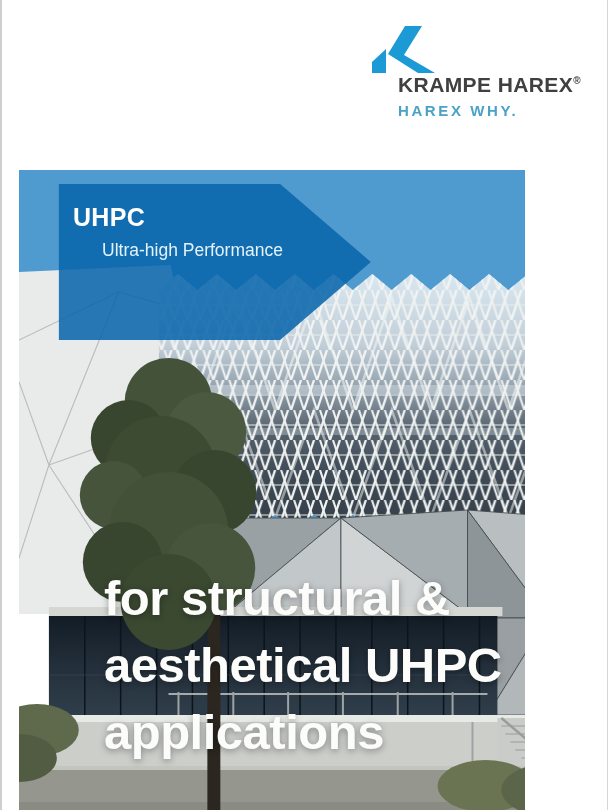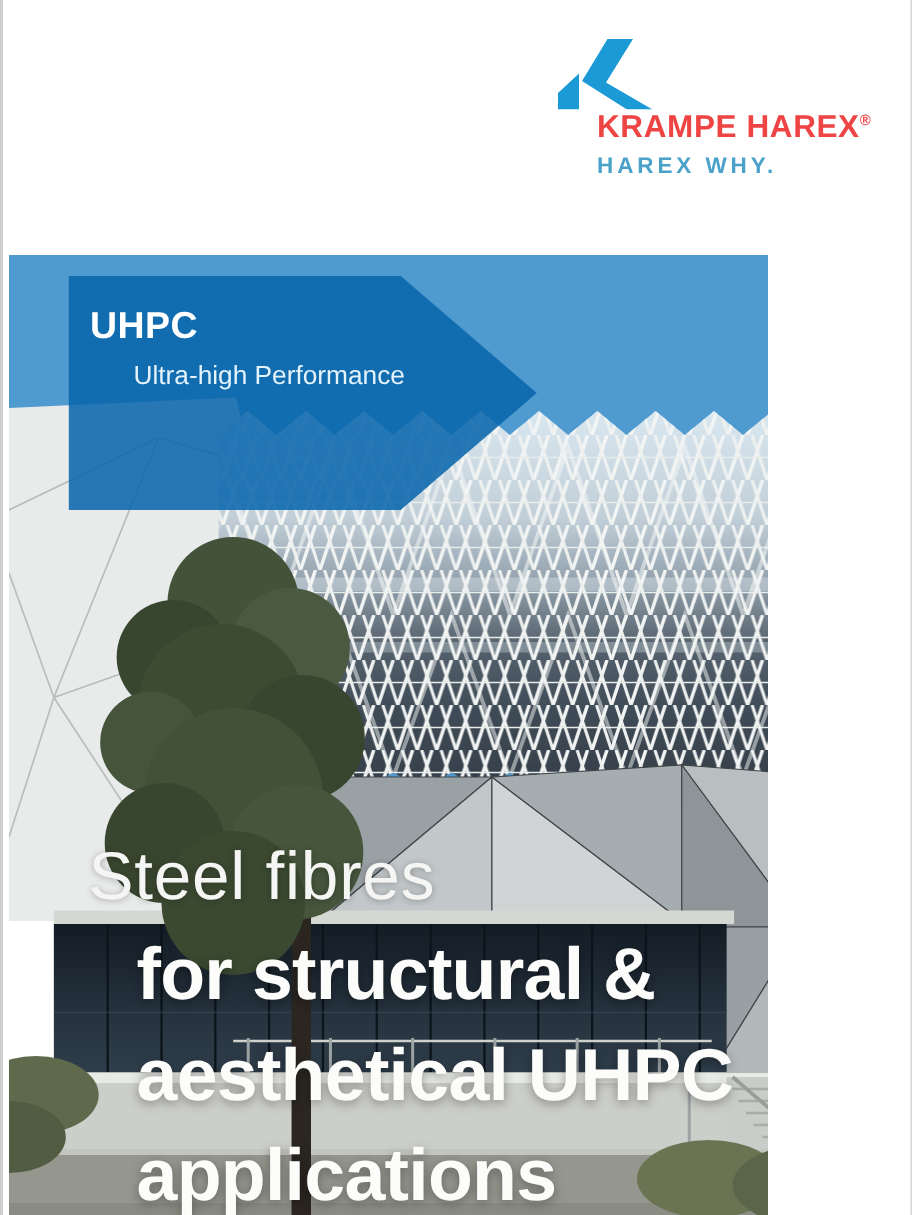--- a/index.html
+++ b/index.html
@@ -8,29 +8,29 @@
     background:#ffffff;
     font-family:"Liberation Sans", sans-serif;
     border-left:2px solid #cfcfcf;border-right:1px solid #d6d6d6;
     box-sizing:border-box;
   }
   
   .brand{position:absolute;top:26px;left:368px;width:215px;height:100px;}
   .k-icon{position:absolute;top:0;left:2px;width:67px;height:47px;}
   .brand-name{
     position:absolute;top:47px;left:28px;width:185px;
-    font-size:21px;font-weight:bold;color:#ef4444;letter-spacing:.4px;white-space:nowrap;
+    font-size:21px;font-weight:bold;color:#404040;letter-spacing:.4px;white-space:nowrap;
   }
   .brand-name sup{font-size:10px;vertical-align:8px;}
   .brand-tagline{
     position:absolute;top:76px;left:28px;
     font-size:15px;font-weight:bold;color:#4ba2c8;letter-spacing:2.6px;white-space:nowrap;
   }
   
-  .photo{position:absolute;top:170px;left:4px;width:506px;height:640px;overflow:hidden;}
+  .photo{position:absolute;top:170px;left:17px;width:506px;height:640px;overflow:hidden;}
   .scene{position:absolute;top:0;left:0;width:606px;height:640px;display:block;}
   
   .banner-text{position:absolute;top:33px;left:54px;color:#ffffff;}
   .banner-title{font-size:25px;font-weight:bold;letter-spacing:.3px;}
   .banner-sub{margin-top:7px;font-size:17.5px;line-height:22px;color:#e3f2fb;}
   .banner-sub span{display:block;margin-left:29px;}
   
   .headline{position:absolute;left:53px;top:388px;color:#ffffff;}
   .headline-light{
     font-size:45px;font-weight:400;letter-spacing:.5px;color:#f5f6f4;
@@ -169,21 +169,20 @@
     </svg>
 
     <div class="banner-text">
       <div class="banner-title">UHPC</div>
       <div class="banner-sub">
         <span>Ultra-high Performance</span>
       </div>
     </div>
 
     <div class="headline">
-      <div class="headline-light">Steel fibres</div>
       <div class="headline-bold">
         <span>for structural &amp;</span>
         <span>aesthetical UHPC</span>
         <span>applications</span>
       </div>
     </div>
   </div>
 
 </div>
 

